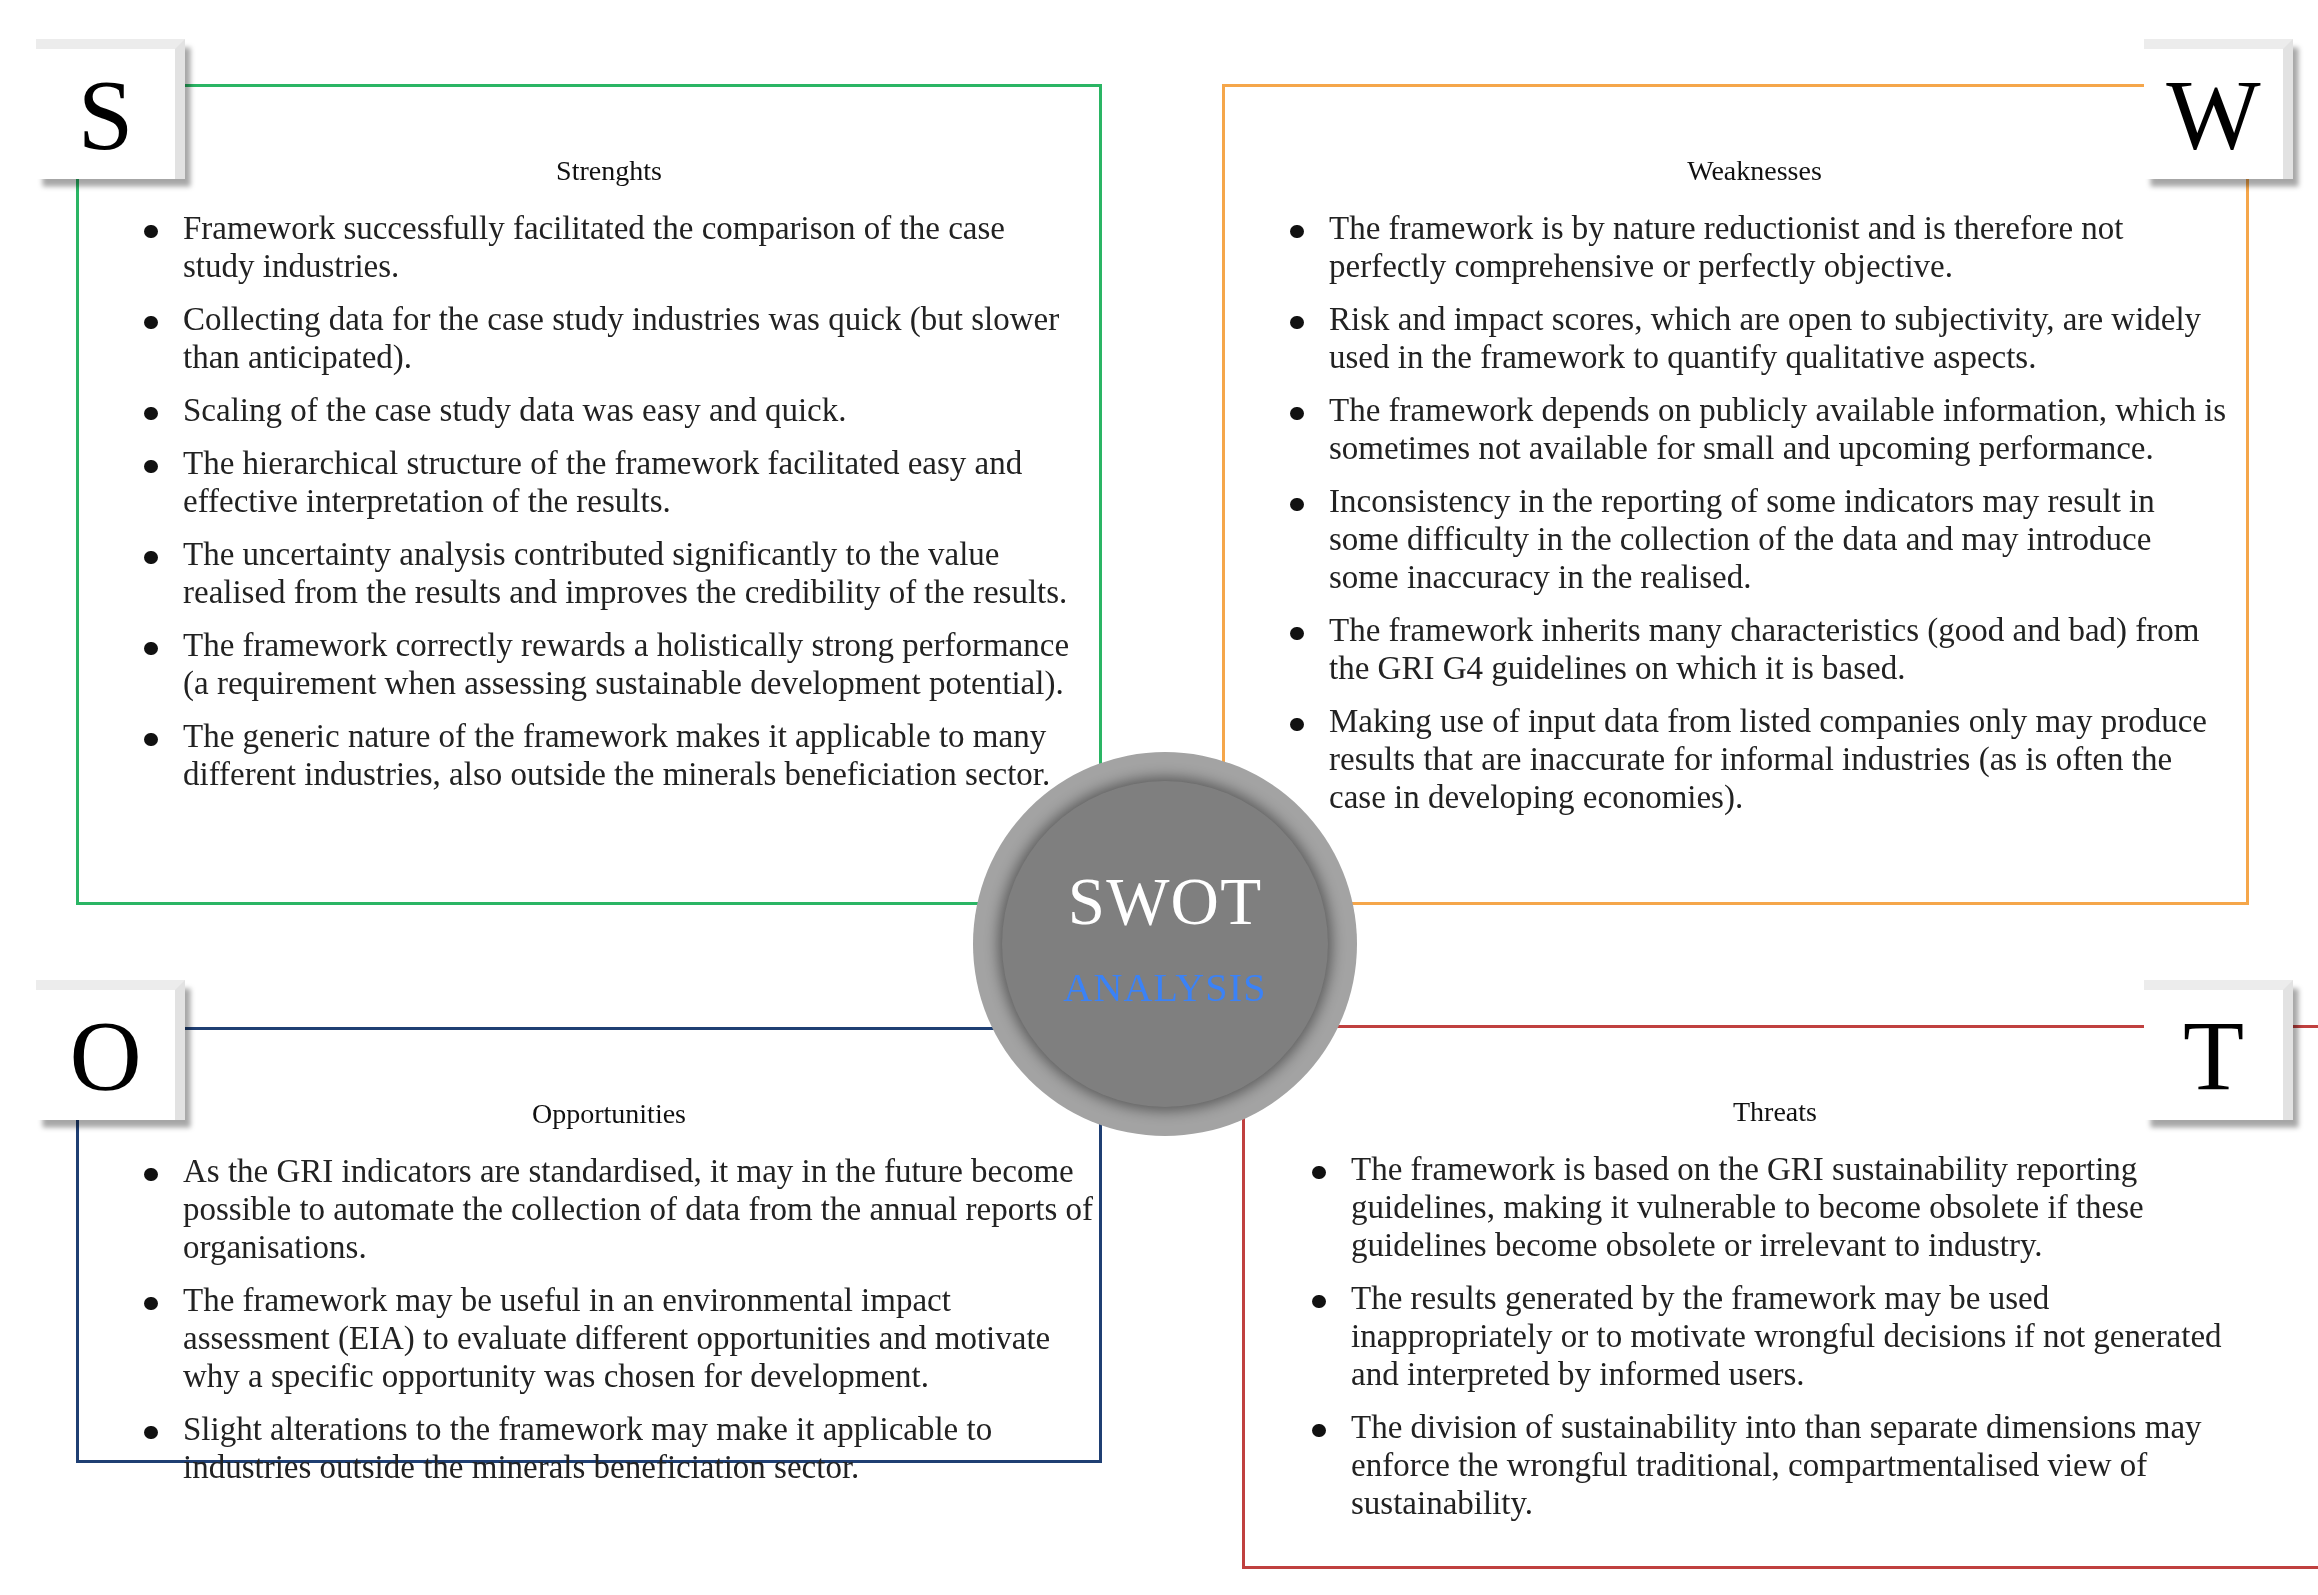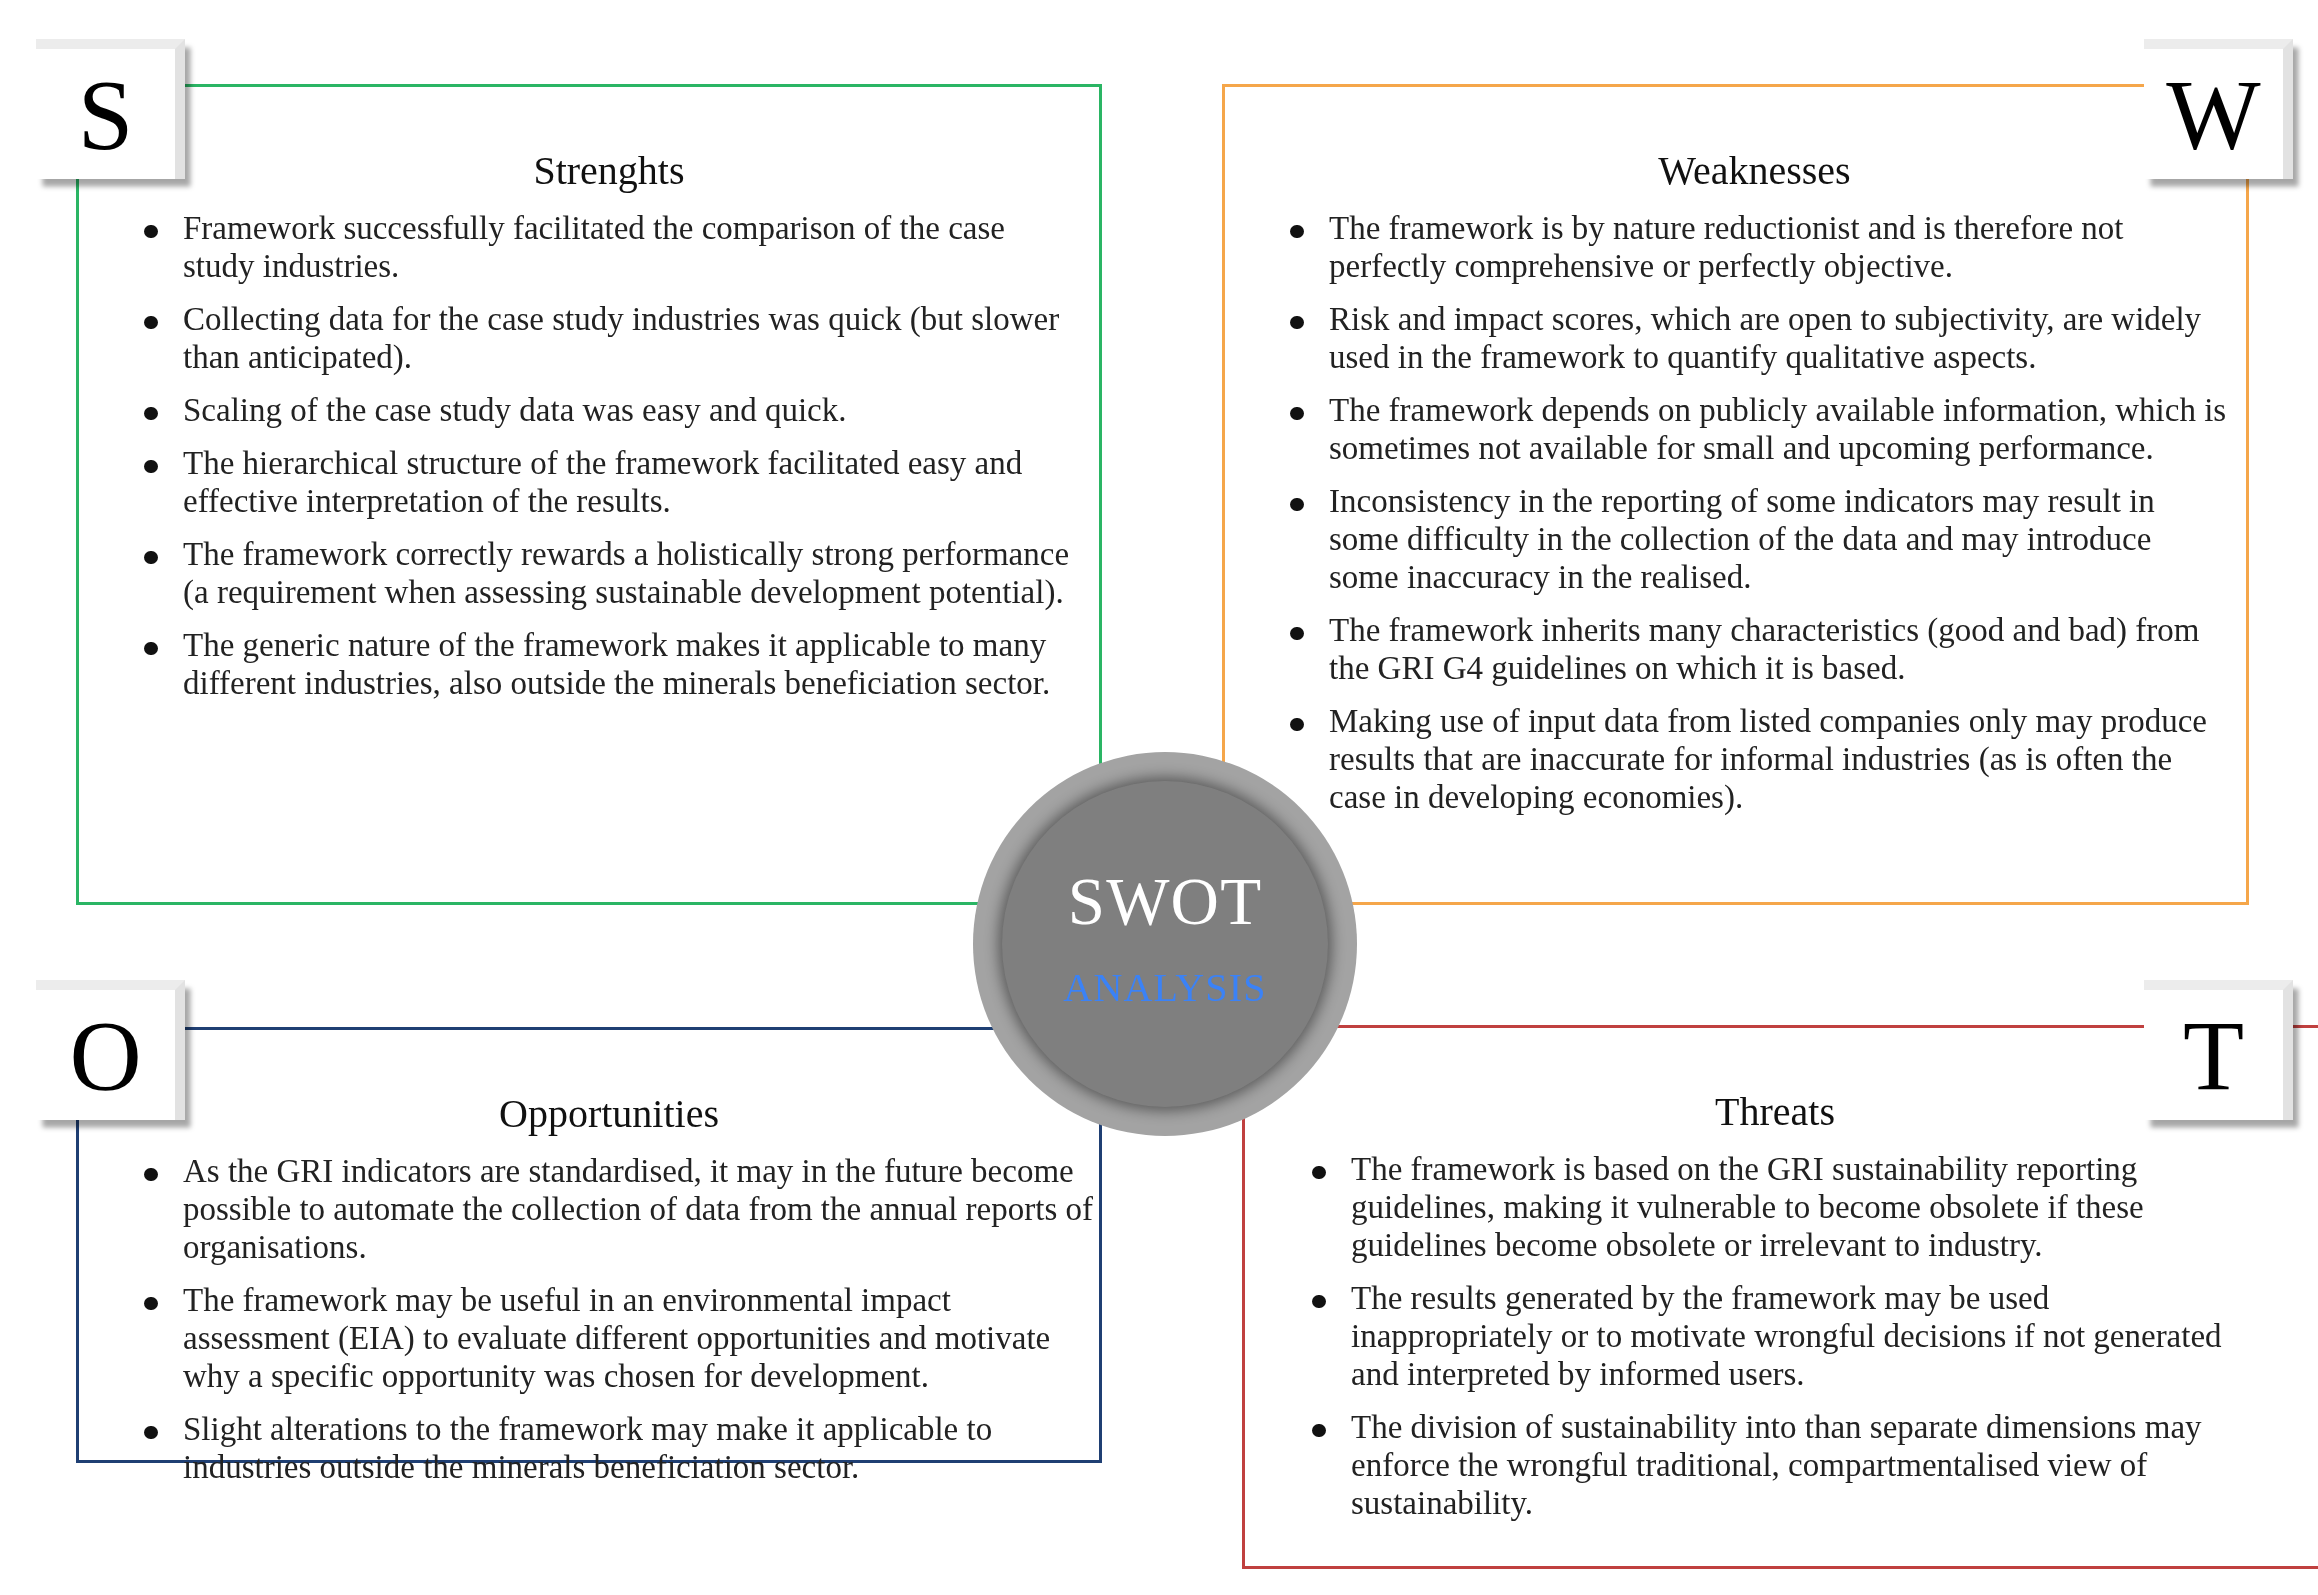--- a/index.html
+++ b/index.html
@@ -4,21 +4,21 @@
 <style>
   html, body { margin:0; padding:0; background:#ffffff; }
   body { width:2319px; height:1596px; position:relative; overflow:hidden;
          font-family:"Liberation Serif","DejaVu Serif",serif; color:#111; }
   .quad { position:absolute; box-sizing:border-box; background:#fff; }
   .quad-s { left:76px; top:84px; width:1026px; height:821px; border:3.7px solid #2ab564; }
   .quad-w { left:1222px; top:84px; width:1027px; height:821px; border:3.7px solid #f5a64a; }
   .quad-o { left:76px; top:1027px; width:1026px; height:436px; border:3.7px solid #1f3f73; }
   .quad-t { left:1242px; top:1025px; width:1144px; height:544px; border:3.7px solid #c0403f; }
 
-  .title { position:absolute; font-size:40px; line-height:40px; text-align:center; white-space:nowrap; color:#111; }
+  .title { position:absolute; font-size:28px; line-height:40px; text-align:center; white-space:nowrap; color:#111; }
   .quad ul { position:absolute; margin:0; padding:0; list-style:none; }
   .quad li { position:relative; font-size:33px; line-height:38px; margin:0 0 15px 0; padding-left:0; color:#222; }
   .quad li .dot { position:absolute; left:-39px; top:15.6px; width:13.7px; height:13.7px; border-radius:50%; background:#111; }
   .quad li .txt { display:block; }
 
   .badge { position:absolute; width:139px; height:130px; background:#ffffff;
            box-shadow: 6.2px 7.5px 5px rgba(0,0,0,0.35);
            border-top:10px solid #ececec; border-right:10px solid #e2e2e2;
            box-sizing:content-box; z-index:5; }
   .badge span { position:absolute; left:0; right:0; top:12.5px; text-align:center; font-size:100px; line-height:106px; color:#000; }
@@ -43,20 +43,24 @@
         <span class="dot"></span>
         <span class="txt">Collecting data for the case study industries was quick (but slower than anticipated).</span>
       </li>
     <li>
         <span class="dot"></span>
         <span class="txt">Scaling of the case study data was easy and quick.</span>
       </li>
     <li>
         <span class="dot"></span>
         <span class="txt">The hierarchical structure of the framework facilitated easy and effective interpretation of the results.</span>
+      </li>
+    <li>
+        <span class="dot"></span>
+        <span class="txt">The uncertainty analysis contributed significantly to the value realised from the results and improves the credibility of the results.</span>
       </li>
     <li>
         <span class="dot"></span>
         <span class="txt">The framework correctly rewards a holistically strong performance (a requirement when assessing sustainable development potential).</span>
       </li>
     <li>
         <span class="dot"></span>
         <span class="txt">The generic nature of the framework makes it applicable to many different industries, also outside the minerals beneficiation sector.</span>
       </li>
   </ul>

